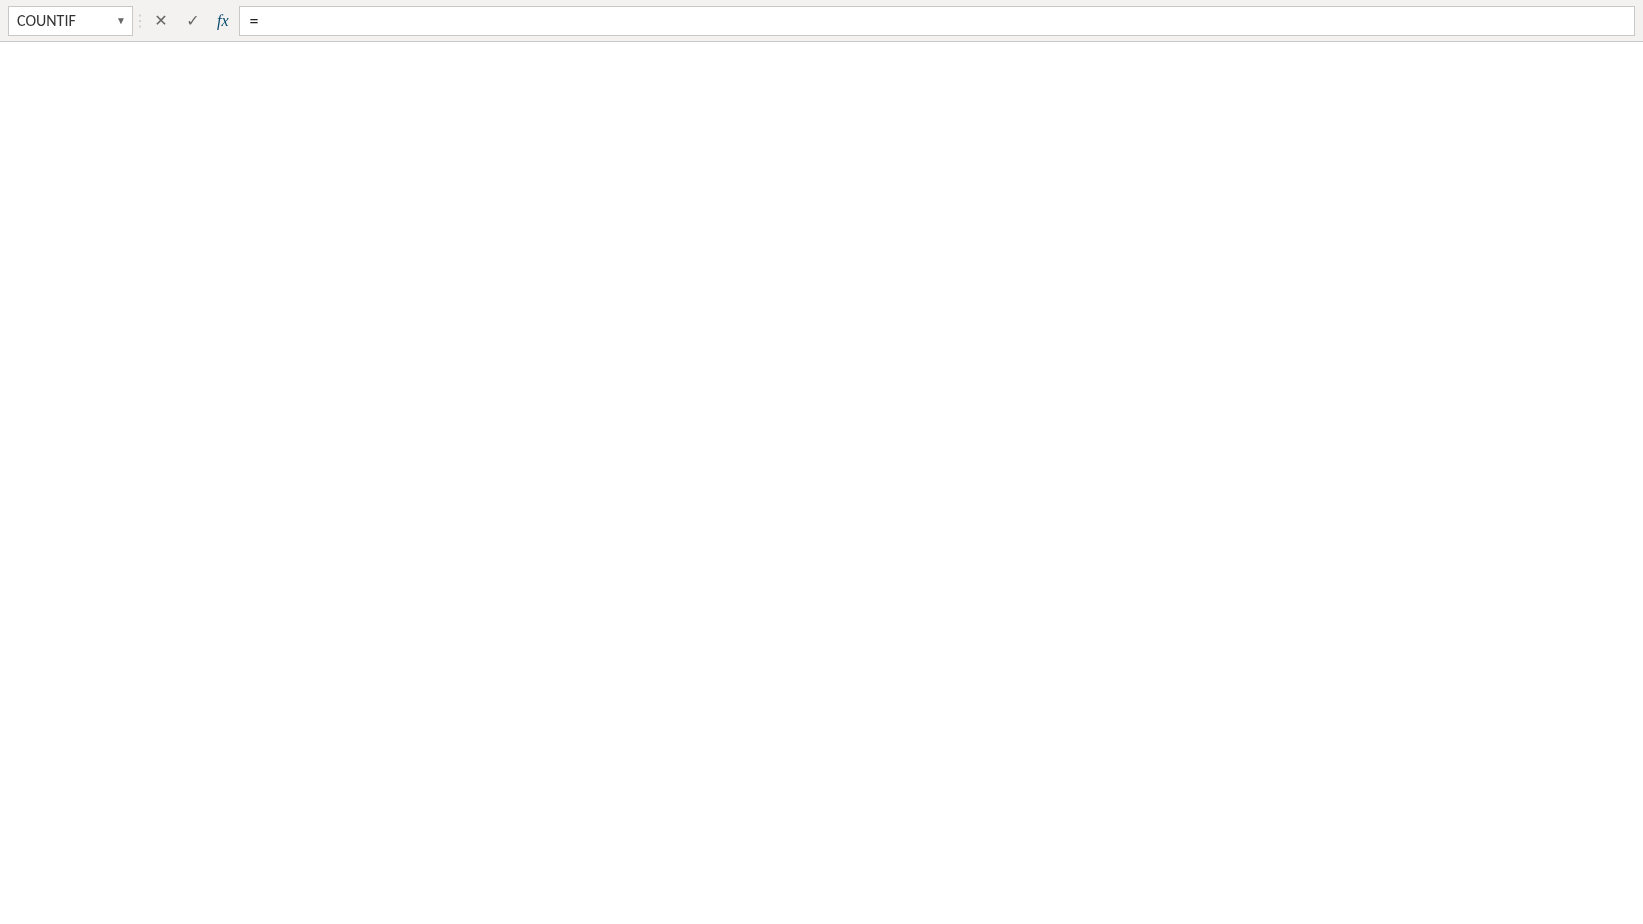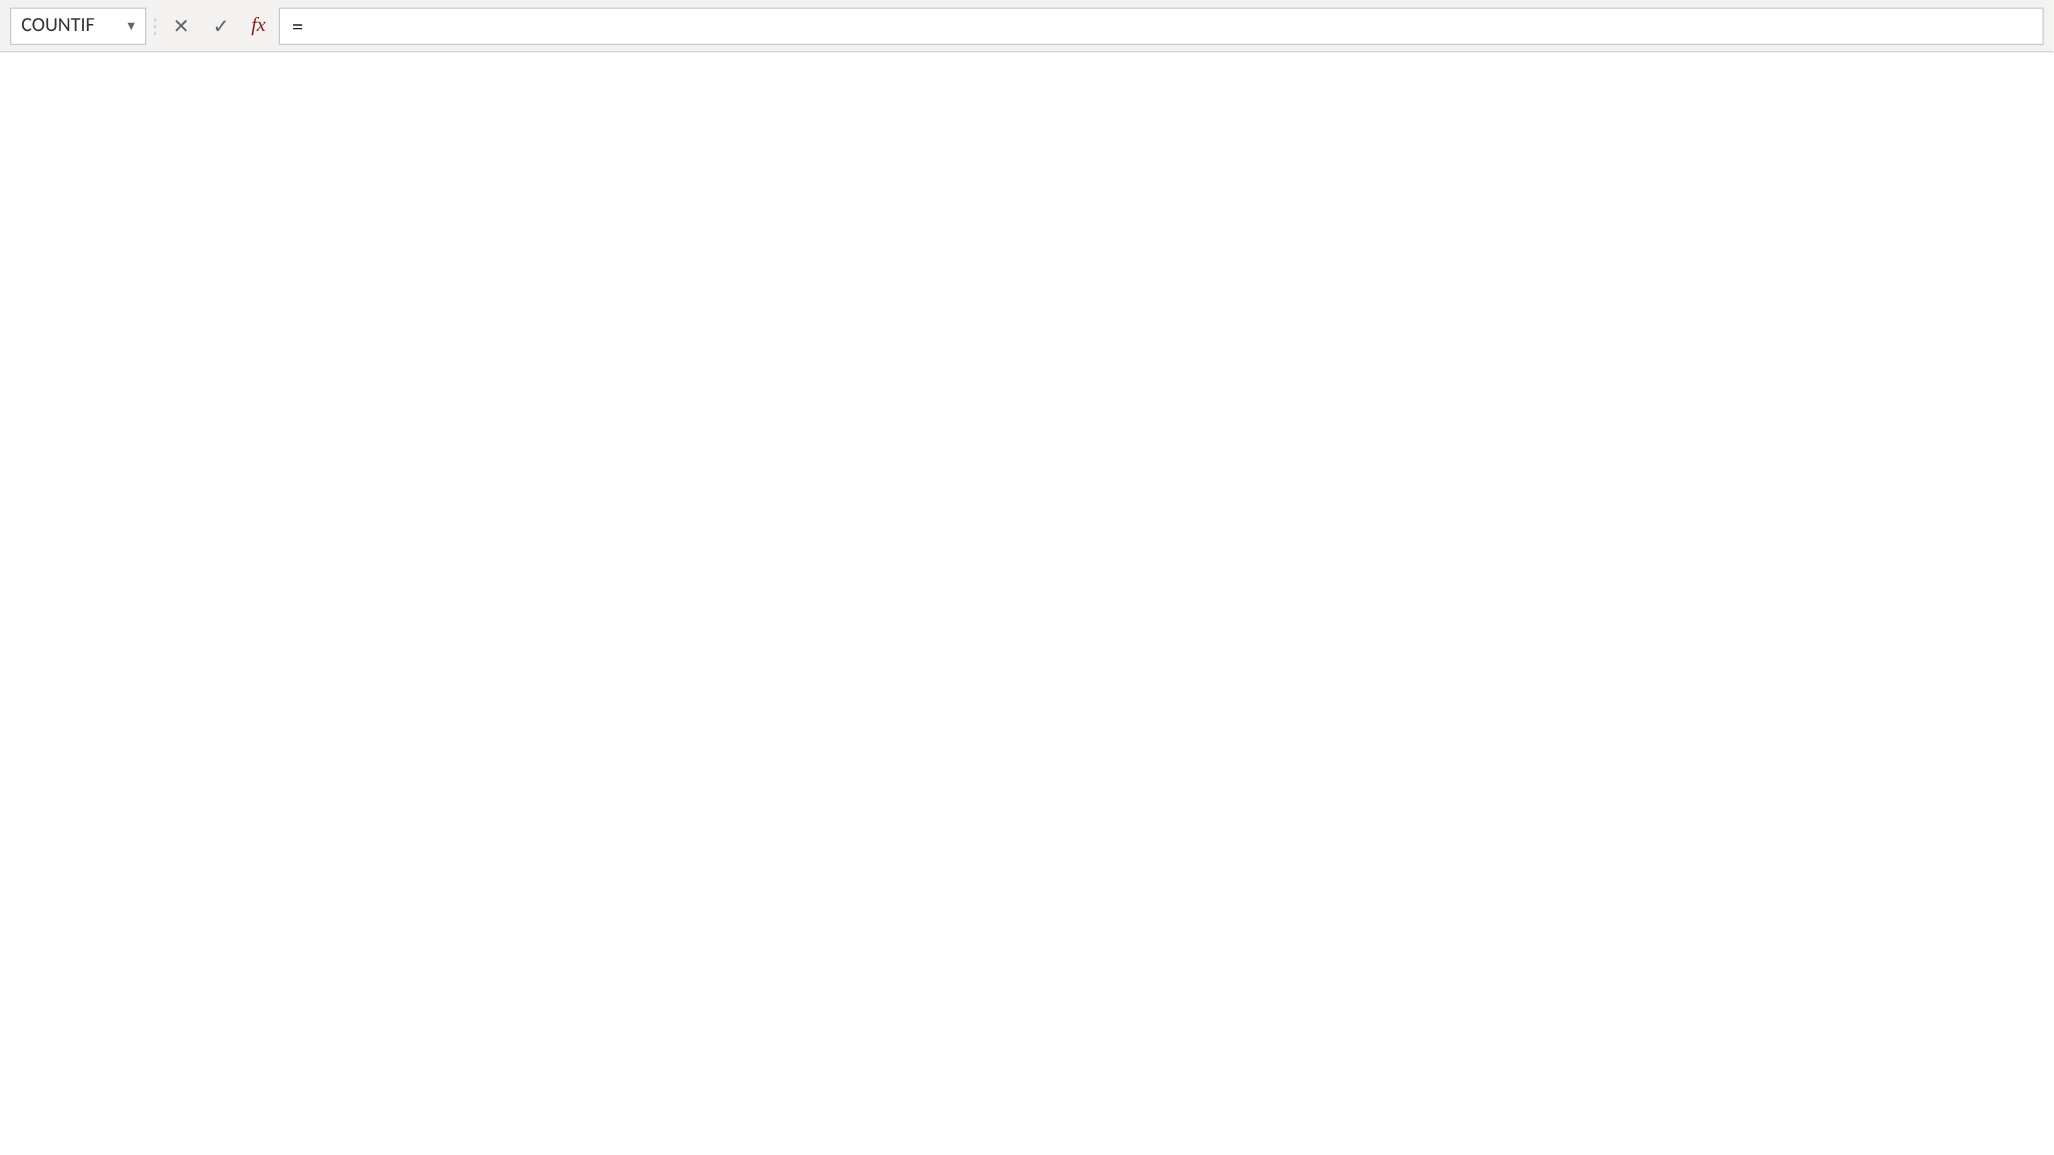--- a/index.html
+++ b/index.html
@@ -14,21 +14,21 @@
   .formula-bar {
     display: flex;
     align-items: center;
     height: 42px;
     background: #f3f2f1;
     border-bottom: 1px solid #c8c8c8;
     padding: 4px 8px;
     gap: 4px;
   }
   .name-box {
-    width: 109px;
+    width: 125px;
     height: 30px;
     display: flex;
     align-items: center;
     justify-content: space-between;
     background: #ffffff;
     border: 1px solid #c8c8c8;
     padding: 0 6px 0 8px;
     font-size: 16px;
     color: #333;
   }
@@ -40,21 +40,21 @@
     align-items: center;
     justify-content: center;
     color: #666;
     font-size: 16px;
   }
   .fb-btn.sep { width:6px; color:#ccc; }
   .fx-label {
     font-style: italic;
     font-family: "Times New Roman", serif;
     font-size: 16px;
-    color: #7f1d1d;
+    color: #0c4a6e;
     padding: 0 6px;
   }
   .formula-input {
     flex: 1;
     height: 30px;
     background: #ffffff;
     border: 1px solid #c8c8c8;
     padding: 0 10px;
     font-size: 18px;
     color: #222;

